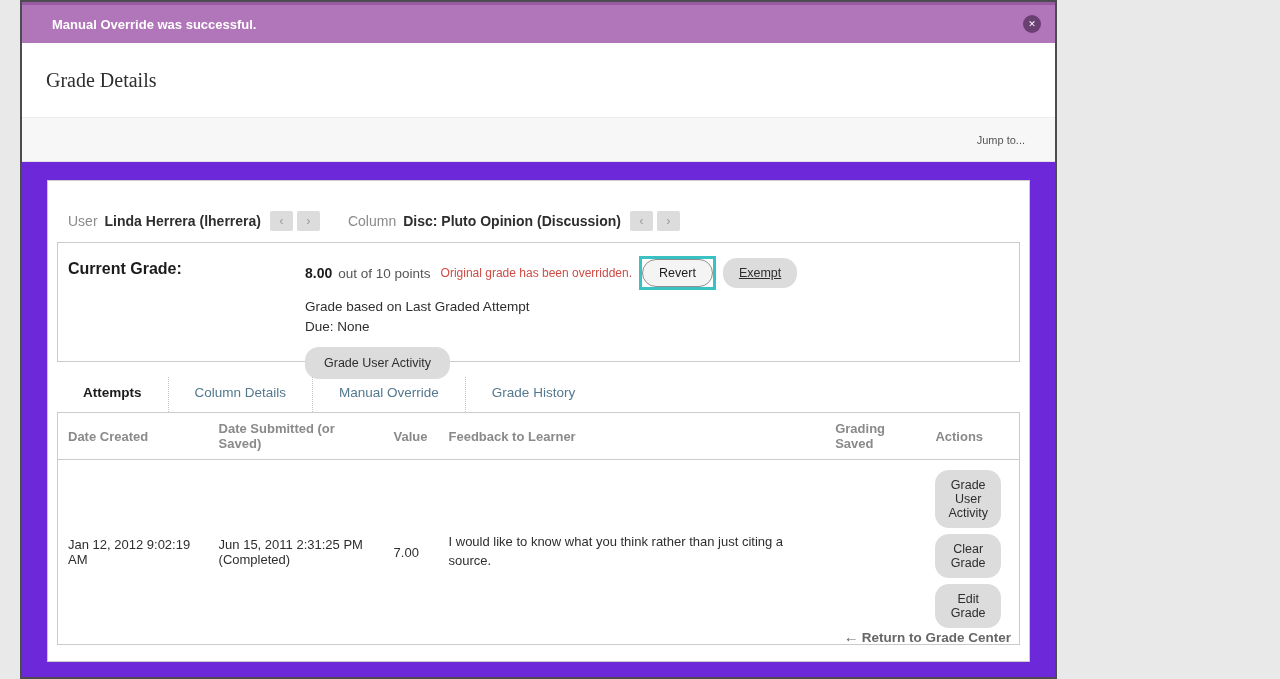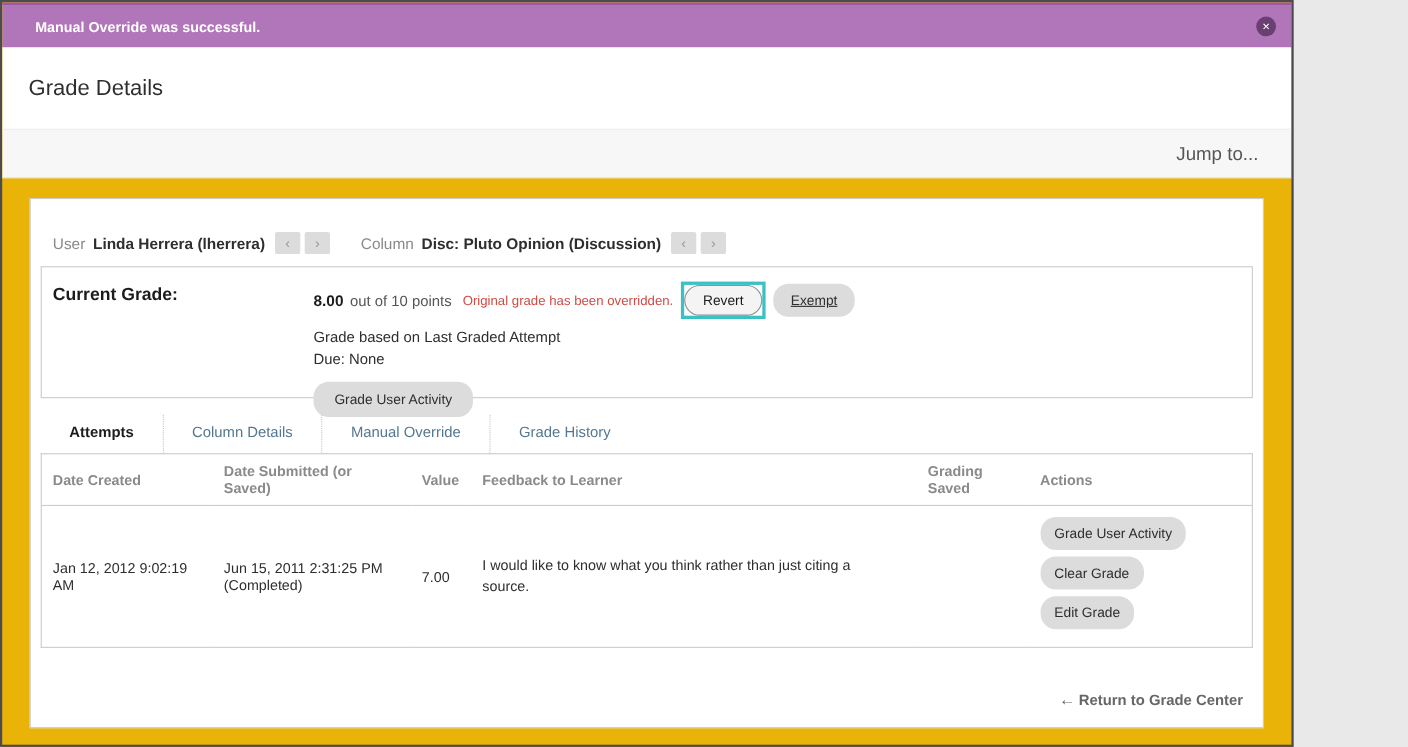--- a/index.html
+++ b/index.html
@@ -1,36 +1,36 @@
 <!DOCTYPE html>
 <html><head>
 <meta charset="utf-8">
 <style>
   * { margin:0; padding:0; box-sizing:border-box; }
   html,body { background:#e9e9e9; }
   body { font-family:"Liberation Sans", sans-serif; }
   .viewport {
-    width:1176px; height:679px; border:2px solid #4c4c50;
-    background:#eab308; position:relative; overflow:hidden;
+    width:1037px; height:679px; border:2px solid #4c4c50;
+    background:#6d28d9; position:relative; overflow:hidden;margin-left:20px;
   }
   
   .banner-strip { height:3px; background:#9a5aa2; }
   .banner { height:38px; background:#b176b9; display:flex; align-items:center; padding:0 14px 0 30px; }
   .banner-message { color:#ffffff; font-weight:bold; font-size:13px; flex:1; }
   .banner-close { width:18px; height:18px; border-radius:50%; background:#6a3f72; color:#fff;
     font-size:9px; line-height:18px; text-align:center; border:none; cursor:pointer;
     font-family:"Liberation Sans", sans-serif; flex:0 0 auto; }
   
   .page-header { background:#ffffff; height:75px; display:flex; align-items:center;
     padding:0 24px; border-bottom:1px solid #ededf0; }
-  .page-title { font-size:20px; font-weight:500; color:#2e2e2e; }
+  .page-title { font-size:20px; font-weight:500; color:#2e2e2e;font-family:Liberation Serif, serif; }
   
   .action-bar { height:44px; background:#f7f7f8; border-bottom:1px solid #e4e4e7;
     display:flex; align-items:center; justify-content:flex-end; padding:0 30px; }
-  .jump-to { color:#555; font-size:17px; cursor:pointer; background:none; border:none;
+  .jump-to { color:#555; font-size:11px; cursor:pointer; background:none; border:none;
     font-family:"Liberation Sans", sans-serif; }
   
   .page-body { padding:18px 25px 0; }
   .panel { background:#fff; border:1px solid #cbcbcb; height:482px; padding:30px 9px 0;
     position:relative; }
   
   .context-row { display:flex; align-items:center; padding:0 11px; font-size:14px;
     color:#2e2e2e; margin-bottom:11px; }
   .muted-label { color:#8a8a8a; margin-right:7px; }
   .context-name { font-weight:bold; margin-right:9px; }

